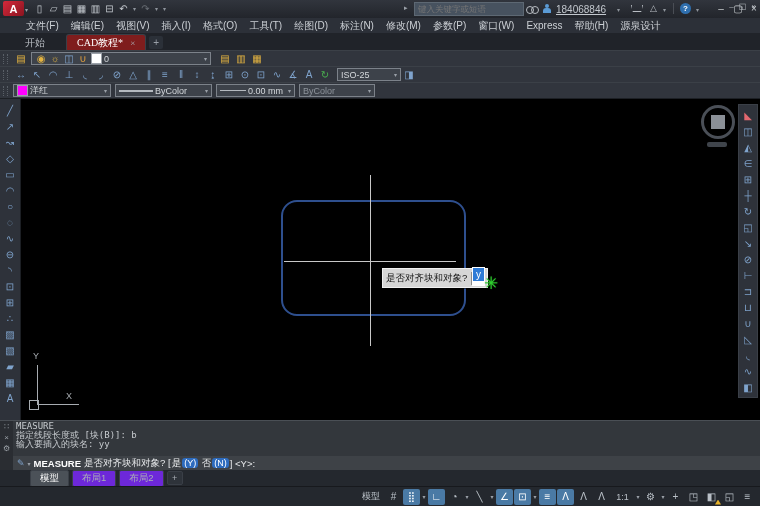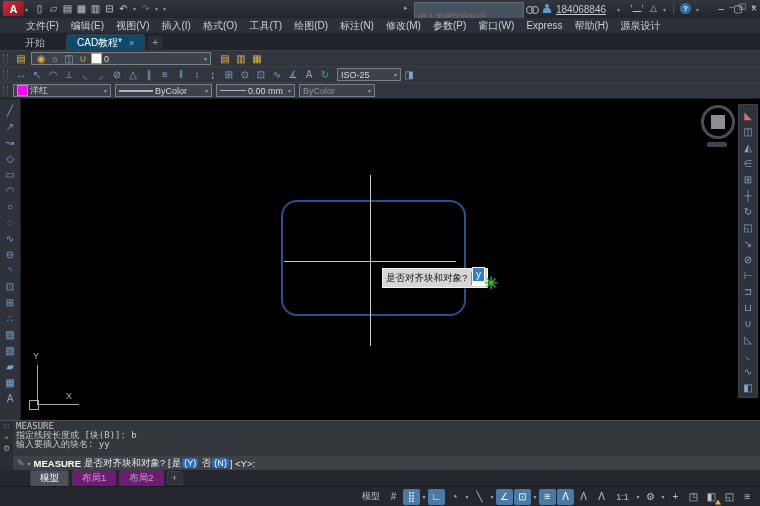--- a/index.html
+++ b/index.html
@@ -14,21 +14,21 @@
         font-size:11px;display:flex;align-items:center;justify-content:center;}
   .logo-caret{position:absolute;left:25px;top:6px;font-size:6px;color:#9aa0a8;}
   .qat{position:absolute;left:33px;top:2px;display:flex;gap:1px;}
   .qicon{width:13px;height:13px;display:flex;align-items:center;justify-content:center;
          color:#c3c8ce;font-size:10px;}
   .qicon.dd{width:7px;font-size:6px;color:#8d939b;}
   .qicon.dis{color:#6a6f76;}
   .title-text{position:absolute;left:222px;top:3px;display:flex;gap:12px;color:#d8dbdf;}
   .flyout{position:absolute;left:404px;top:4px;font-size:7px;color:#9aa0a8;}
   .searchbox{position:absolute;left:414px;top:2px;width:102px;height:12px;background:#47525f;
-             border:1px solid #5d6873;color:#b4bcc5;font-size:8.5px;padding:8px 3px;
+             border:1px solid #5d6873;color:#b4bcc5;font-size:8.5px;padding:0 3px;
              font-family:"Liberation Sans",sans-serif;}
   .binoc{position:absolute;left:526px;top:6px;width:12px;height:7px;}
   .binoc span{position:absolute;width:6px;height:6px;border:1px solid #b9bec4;border-radius:50%;}
   .binoc span:first-child{left:0;} .binoc span:last-child{left:5px;}
   .user-ico{position:absolute;left:543px;top:4px;width:8px;height:9px;}
   .user-ico i{position:absolute;left:2px;top:0;width:4px;height:4px;border-radius:50%;background:#5b9bd5;}
   .user-ico b{position:absolute;left:0;top:4px;width:8px;height:5px;border-radius:3px 3px 0 0;background:#5b9bd5;}
   .uid{position:absolute;left:556px;top:4px;color:#c3c8ce;text-decoration:underline;}
   .tcaret{position:absolute;font-size:6px;color:#8d939b;top:6px;}
   .cart{position:absolute;left:631px;top:5px;width:10px;height:6px;border:1px solid #b9bec4;
@@ -47,21 +47,21 @@
   .menu-item{padding:0 6px;color:#ccd0d5;white-space:nowrap;}
   .menu-win{position:absolute;right:4px;top:2px;display:flex;gap:5px;font-size:8px;color:#b4b9bf;}
 
   
   .filetabs{position:absolute;left:0;top:33px;width:760px;height:17px;background:#202329;
             display:flex;align-items:flex-end;padding-left:14px;box-sizing:border-box;}
   .ftab{height:15px;padding:0 10px;font-size:10px;display:flex;align-items:center;gap:7px;
         color:#b9bec4;background:#2b3038;border:1px solid #3a3f47;border-bottom:none;
         border-radius:3px 3px 0 0;margin-right:3px;}
   .ftab.plain{background:transparent;border-color:transparent;}
-  .ftab.active{background:#0c4a6e;color:#fff;}
+  .ftab.active{background:#7f1d1d;color:#fff;font-family:Liberation Serif, serif;}
   .ftab .x{font-size:9px;color:#aab0b6;}
   .tab-add{height:13px;width:14px;display:flex;align-items:center;justify-content:center;
            color:#9aa0a8;font-size:10px;background:#2b3038;border-radius:2px;margin-bottom:1px;}
 
   
   .tbrow{position:absolute;left:0;width:760px;background:#31353d;border-top:1px solid #3b4047;
          display:flex;align-items:center;font-size:10px;box-sizing:border-box;}
   .tb1{top:50px;height:16px;} .tb2{top:66px;height:16px;}
   .tb3{top:82px;height:17px;border-bottom:1px solid #1d2025;}
   .grip{width:3px;height:10px;border-left:1px dotted #5a6068;border-right:1px dotted #5a6068;
@@ -132,21 +132,21 @@
   .cmd-active .pic{color:#7fa3cc;font-size:9px;}
   .cmd-active .pdd{font-size:6px;color:#9aa0a8;}
   .cmd-active .cmdname{font-weight:bold;color:#fff;}
   .chip{background:#2d6bbe;color:#fff;border-radius:3px;padding:0 2px;font-size:9px;}
   .p{white-space:pre;}
 
   
   .layouttabs{position:absolute;left:0;top:470px;width:760px;height:16px;background:#24282e;
               display:flex;align-items:center;padding-left:30px;gap:3px;font-size:9.5px;
               box-sizing:border-box;}
-  .ltab{padding:1px 9px;background:#701a75;color:#a9aeb5;border:1px solid #3a3f47;border-radius:2px;}
+  .ltab{padding:1px 9px;background:#6d28d9;color:#a9aeb5;border:1px solid #3a3f47;border-radius:2px;}
   .ltab.active{background:#4b5158;color:#fff;}
   .ltab-add{width:14px;height:12px;display:flex;align-items:center;justify-content:center;
             background:#2e333a;border:1px solid #3a3f47;border-radius:2px;color:#a9aeb5;font-size:9px;}
 
   
   .statusbar{position:absolute;left:0;top:486px;width:760px;height:20px;background:#24282e;
              border-top:1px solid #17191d;display:flex;align-items:center;justify-content:flex-end;
              padding-right:4px;box-sizing:border-box;}
   .sitem{min-width:15px;height:16px;display:flex;align-items:center;justify-content:center;
          font-size:10px;color:#b9c0c7;border-radius:2px;padding:0 1px;margin-left:1px;position:relative;}

